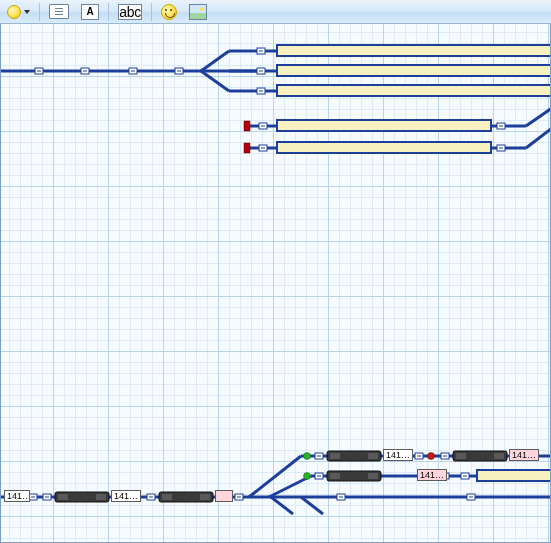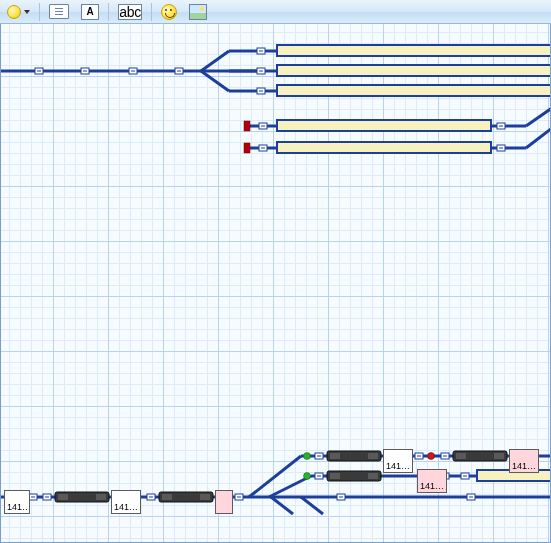--- a/index.html
+++ b/index.html
@@ -96,21 +96,21 @@
   svg.schematic { position:absolute; left:0; top:0; }
 
   
   .blk-label {
     position:absolute;
     background:#fff;
     border:1px solid #5b5b5b;
     font-size:9px;
     line-height:11px;
     height:12px;
-    padding:11px 2px;
+    padding:0 2px;
     color:#000;
     box-sizing:border-box;
     overflow:hidden;
     white-space:nowrap;
   }
   .blk-pink { background:#ffd6dc; }
 </style>
 </head>
 <body>
 

